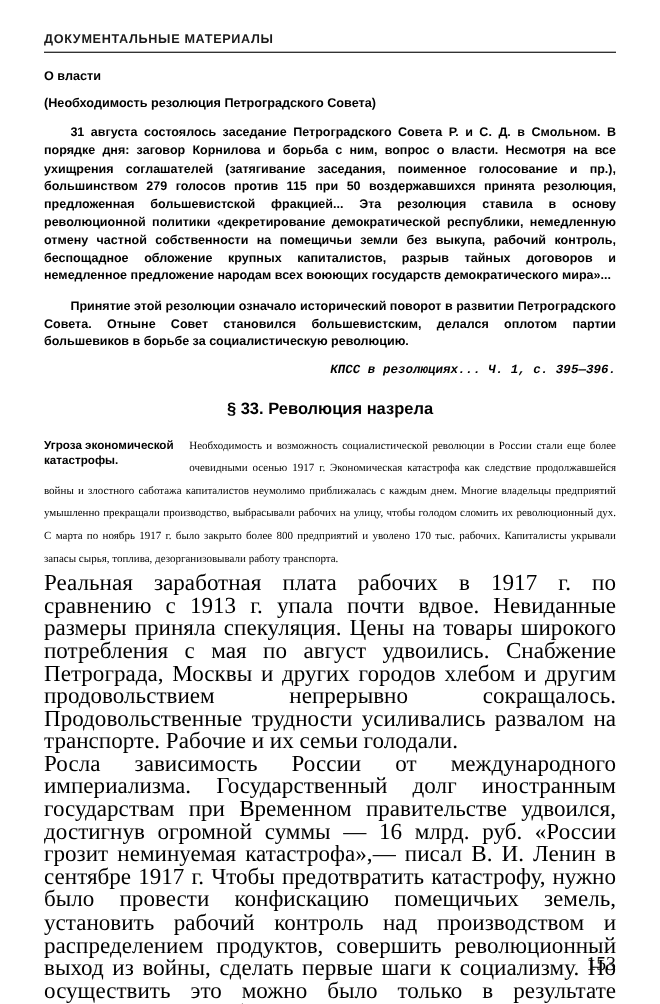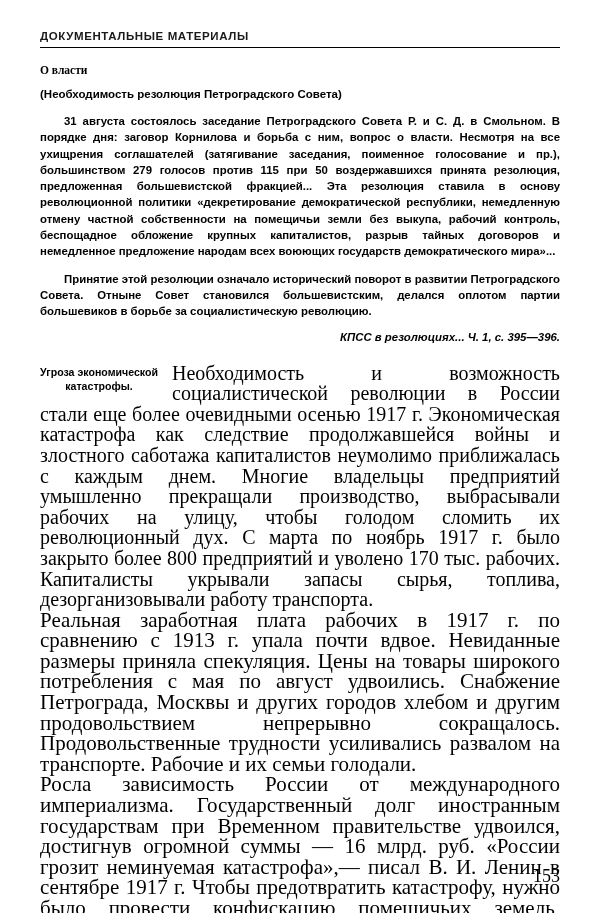--- a/index.html
+++ b/index.html
@@ -39,21 +39,21 @@
     padding-bottom: 5px;
   }
   .rule {
     border-bottom: 1.5px solid #000;
     margin-bottom: 16px;
     width: 100%;
   }
 
   
   .doc-title {
-    font-family: Liberation Serif, serif;
+    font-family: Liberation Sans, sans-serif;
     font-weight: bold;
     font-size: 11.5px;
     margin-bottom: 12px;
   }
   .doc-subtitle {
     font-family: "Liberation Sans", sans-serif;
     font-weight: bold;
     font-size: 11.5px;
     margin-bottom: 13px;
   }
@@ -62,21 +62,21 @@
     font-weight: bold;
     font-size: 11.4px;
     line-height: 16.3px;
     text-align: justify;
     margin-bottom: 11px;
   }
   .doc-body.indent {
     text-indent: 24px;
   }
   .source-line {
-    font-family: Liberation Sans, sans-serif;
+    font-family: Liberation Mono, monospace;
     font-weight: bold;
     font-size: 11.4px;
     font-style: italic;
     text-align: right;
     margin-bottom: 20px;
   }
 
   
   .section-heading {
     font-family: "Liberation Sans", sans-serif;
@@ -94,25 +94,25 @@
   }
   .margin-note {
     position: absolute;
     left: 0;
     top: 2px;
     width: 118px;
     font-family: "Liberation Sans", sans-serif;
     font-weight: bold;
     font-size: 10.6px;
     line-height: 14.5px;
-    text-align: center;
+    text-align: left;
   }
   .first-par {
     margin-left: 132px;
-    font-size: 20px;
+    font-size: 10px;
     line-height: 20.6px;
     text-align: justify;
   }
 
   
   p.body-par {
     font-size: 21px;
     line-height: 20.6px;
     text-align: justify;
     margin: 0;
@@ -140,20 +140,21 @@
     <div class="rule"></div>
 
     <div class="doc-title">О власти</div>
     <div class="doc-subtitle">(Необходимость резолюция Петроградского Совета)</div>
 
     <div class="doc-body indent">31 августа состоялось заседание Петроградского Совета Р. и С. Д. в Смольном. В порядке дня: заговор Корнилова и борьба с ним, вопрос о власти. Несмотря на все ухищрения соглашателей (затягивание заседания, поименное голосование и пр.), большинством 279 голосов против 115 при 50 воздержавшихся принята резолюция, предложенная большевистской фракцией... Эта резолюция ставила в основу революционной политики «декретирование демократической республики, немедленную отмену частной собственности на помещичьи земли без выкупа, рабочий контроль, беспощадное обложение крупных капиталистов, разрыв тайных договоров и немедленное предложение народам всех воюющих государств демократического мира»...</div>
     <div class="doc-body indent">Принятие этой резолюции означало исторический поворот в развитии Петроградского Совета. Отныне Совет становился большевистским, делался оплотом партии большевиков в борьбе за социалистическую революцию.</div>
 
     <div class="source-line">КПСС в резолюциях... Ч. 1, с. 395—396.</div>
 
+    <div class="section-heading">§ 33. Революция назрела</div>
 
     <div class="margin-block">
       <div class="margin-note">Угроза экономической катастрофы.</div>
       <div class="first-par" style="margin-left: 0px; text-indent: 0px;"><span style="float: left; width: 132px; height: 41.2px;"></span>Необходимость и возможность социалистической революции в России стали еще более очевидными осенью 1917 г. Экономическая катастрофа как следствие продолжавшейся войны и злостного саботажа капиталистов неумолимо приближалась с каждым днем. Многие владельцы предприятий умышленно прекращали производство, выбрасывали рабочих на улицу, чтобы голодом сломить их революционный дух. С марта по ноябрь 1917 г. было закрыто более 800 предприятий и уволено 170 тыс. рабочих. Капиталисты укрывали запасы сырья, топлива, дезорганизовывали работу транспорта.</div>
     </div>
 
     <p class="body-par cont">Реальная заработная плата рабочих в 1917 г. по сравнению с 1913 г. упала почти вдвое. Невиданные размеры приняла спекуляция. Цены на товары широкого потребления с мая по август удвоились. Снабжение Петрограда, Москвы и других городов хлебом и другим продовольствием непрерывно сокращалось. Продовольственные трудности усиливались развалом на транспорте. Рабочие и их семьи голодали.</p>
     <p class="body-par cont">Росла зависимость России от международного империализма. Государственный долг иностранным государствам при Временном правительстве удвоился, достигнув огромной суммы — 16 млрд. руб. «России грозит неминуемая катастрофа»,— писал В. И. Ленин в сентябре 1917 г. Чтобы предотвратить катастрофу, нужно было провести конфискацию помещичьих земель, установить рабочий контроль над производством и распределением продуктов, совершить революционный выход из войны, сделать первые шаги к социализму. Но осуществить это можно было только в результате свержения власти буржуазии и установления диктатуры пролетариата.</p>
 
   </div>

